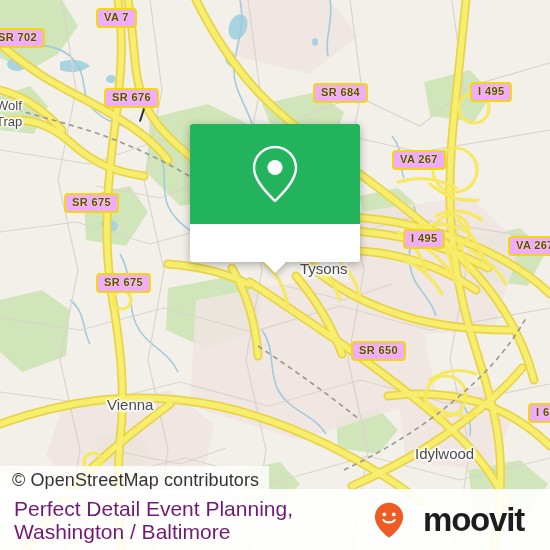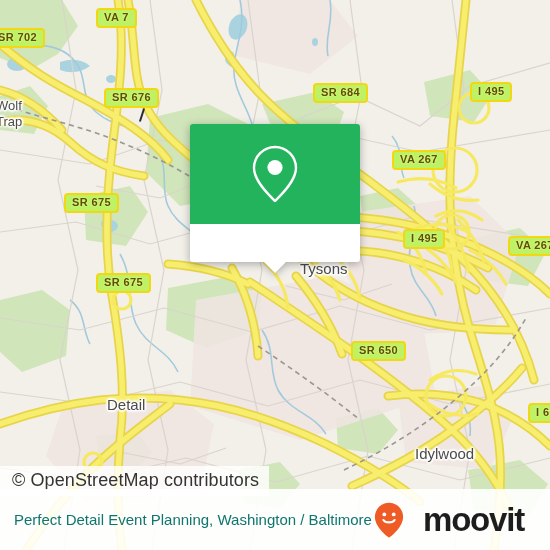--- a/index.html
+++ b/index.html
@@ -11,21 +11,21 @@
   }
   #app{position:relative;width:550px;height:550px;overflow:hidden;background:#f2efe9;}
 
   
   #map{position:absolute;inset:0;background:#f2efe9;}
   #map svg{display:block;width:550px;height:550px;}
 
   
   .shield{
     position:absolute;
-    background:#bef264;
+    background:#f0abfc;
     border:2px solid #f2d813;
     border-radius:4px;
     color:#5a5000;
     font-size:11px;
     font-weight:bold;
     letter-spacing:.4px;
     padding:2px 6px 3px 6px;
     line-height:11px;
     white-space:nowrap;
     text-shadow:0 0 2px #fff8a8;
@@ -95,22 +95,22 @@
   
   #footer{
     position:absolute;left:0;right:0;top:489px;height:61px;
     background:rgba(255,255,255,.90);
     display:flex;align-items:center;
     box-sizing:border-box;
     padding:0 10px 0 14px;
   }
   #footer-title{
     flex:1 1 auto;
-    color:#0f766e;
-    font-size:15px;
+    color:#701a75;
+    font-size:21px;
     line-height:23px;
     max-width:360px;
   }
   #brand{
     flex:0 0 auto;display:flex;align-items:center;gap:19px;
     margin-right:4px;
   }
   #brand-pin{width:30px;height:36px;display:block;}
   #brand-text{
     font-size:33px;color:#1d1d1d;font-weight:bold;letter-spacing:-1.2px;
@@ -299,21 +299,21 @@
       <div class="shield" style="left: 508px; top: 236px;">VA 267</div>
       <div class="shield" style="left: 96px; top: 273px;">SR 675</div>
       <div class="shield" style="left: 351px; top: 341px;">SR 650</div>
       <div class="shield" style="left: 528px; top: 403px;">I 66</div>
     </div>
 
   <div id="place-layer">
       <div class="place small" style="left: -4px; top: 98px;">Wolf</div>
       <div class="place small" style="left: -4px; top: 114px;">Trap</div>
       <div class="place" style="left: 300px; top: 260px;">Tysons</div>
-      <div class="place" style="left: 107px; top: 396px;">Detail</div>
+      <div class="place" style="left: 107px; top: 396px;">Vienna</div>
       <div class="place" style="left: 415px; top: 445px;">Idylwood</div>
     </div>
 
   <div class="trailmark" style="left:141px;top:108px;"></div>
 
   <div id="popup">
     <div id="popup-top">
       <svg width="52" height="62" viewBox="0 0 52 62">
         <path d="M26,4 C14.4,4 5,13.4 5,25 C5,38 20,52 26,58 C32,52 47,38 47,25 C47,13.4 37.6,4 26,4 Z" fill="none" stroke="#ffffff" stroke-width="2.4" stroke-linejoin="round"></path>
         <circle cx="26" cy="24.5" r="7.6" fill="#ffffff"></circle>

